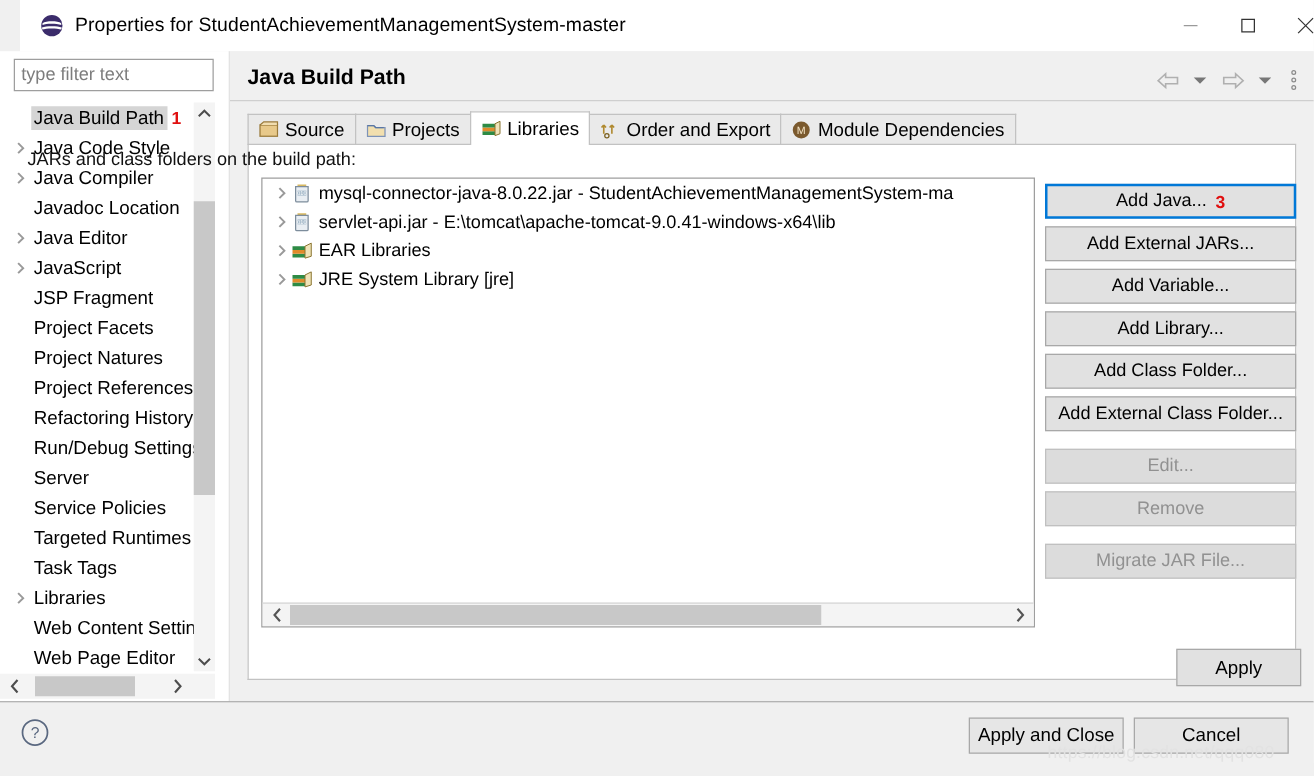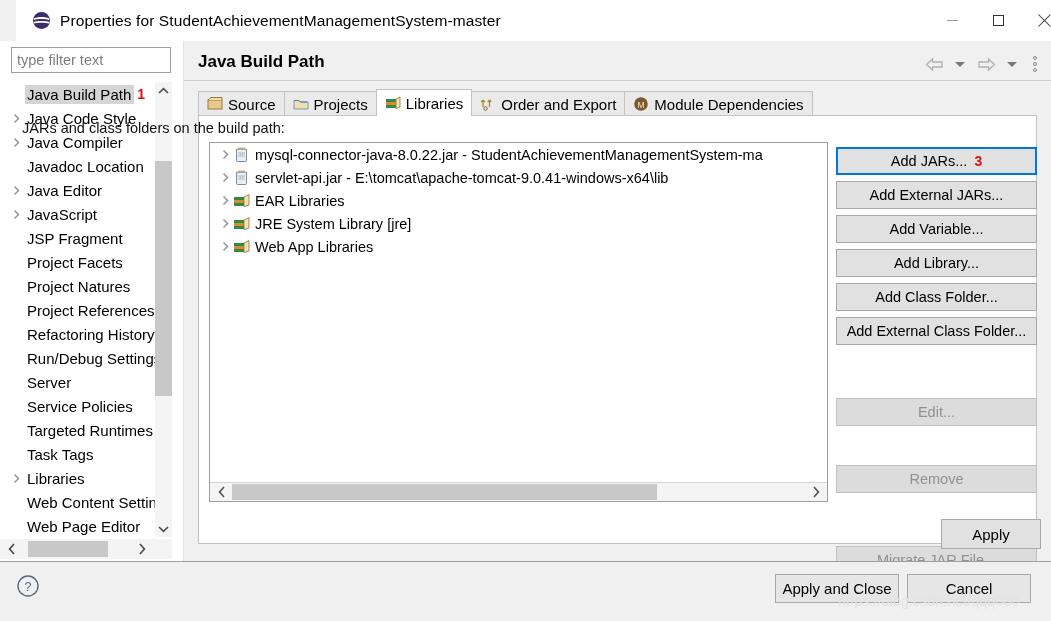--- a/index.html
+++ b/index.html
@@ -91,21 +91,21 @@
   .jar-hscroll .a-l{left:2px;}
   .jar-hscroll .a-r{right:2px;}
   .jar-hthumb{position:absolute;left:22px;top:1px;width:425px;height:16px;background:#c8c8c8;}
 
   
   .side-btns{position:absolute;left:836px;top:147px;width:201px;}
   .sbtn{width:201px;height:28px;box-sizing:border-box;background:#e1e1e1;border:1px solid #a8a8a8;
     font-family:"Liberation Sans",sans-serif;font-size:14.5px;color:#000;display:flex;align-items:center;
     justify-content:center;margin-bottom:6px;padding:0;cursor:default;}
   .sbtn.focus{border:2px solid #0078d7;background:#e1e1e1;}
-  .sbtn.disabled{color:#919191;background:#dcdcdc;border-color:#c0c0c0;margin-top:39px;}
+  .sbtn.disabled{color:#919191;background:#dcdcdc;border-color:#c0c0c0;}
   .sbtn .badge3{color:#e01010;font-weight:bold;margin-left:7px;font-size:14px;}
   .gap-sm{height:8px;}
 
   
   .apply-btn{position:absolute;left:941px;top:519px;width:100px;height:30px;box-sizing:border-box;
     background:#e1e1e1;border:1px solid #a8a8a8;font-family:"Liberation Sans",sans-serif;font-size:15px;color:#000;}
   .bottom-sep{position:absolute;left:0;top:561px;width:1051px;height:1px;background:#9e9e9e;}
   .bottom-bar{position:absolute;left:0;top:562px;width:1051px;height:59px;background:#f0f0f0;}
   .help-btn{position:absolute;left:16px;top:574px;width:24px;height:24px;}
   .btn-apply-close{position:absolute;left:775px;top:574px;width:124px;height:29px;box-sizing:border-box;
@@ -406,53 +406,39 @@
             </svg>
           </span>
           <span class="jar-icon"><svg width="17" height="17" viewBox="0 0 17 17">
               <rect x="1" y="11" width="10" height="3" fill="#2e8b45"></rect>
               <rect x="1" y="8" width="10" height="3" fill="#e08b2a"></rect>
               <rect x="1" y="5" width="10" height="3" fill="#2e8b45"></rect>
               <path d="M11 5 L16 2.5 L16 13 L11 14.5 Z" fill="#f0e3b8" stroke="#8a7430" stroke-width="0.8"></path>
             </svg></span>
           <span class="jar-text">JRE System Library [jre]</span>
         </div>
-        <div class="jar-row">
-          <span class="jar-arrow">
-            <svg width="9" height="11" viewBox="0 0 9 11">
-              <path d="M2.5 1.5 L6.5 5.5 L2.5 9.5" stroke="#9a9a9a" stroke-width="1.6" fill="none"></path>
-            </svg>
-          </span>
-          <span class="jar-icon"><svg width="17" height="17" viewBox="0 0 17 17">
-              <rect x="1" y="11" width="10" height="3" fill="#2e8b45"></rect>
-              <rect x="1" y="8" width="10" height="3" fill="#e08b2a"></rect>
-              <rect x="1" y="5" width="10" height="3" fill="#2e8b45"></rect>
-              <path d="M11 5 L16 2.5 L16 13 L11 14.5 Z" fill="#f0e3b8" stroke="#8a7430" stroke-width="0.8"></path>
-            </svg></span>
-          <span class="jar-text">Web App Libraries</span>
-        </div>
       </div>
     <div class="jar-hscroll">
       <div class="a-l">
         <svg width="8" height="12" viewBox="0 0 8 12">
             <path d="M6 1 L1.6 6 L6 11" stroke="#555" stroke-width="1.7" fill="none"></path>
           </svg>
       </div>
       <div class="jar-hthumb"></div>
       <div class="a-r">
         <svg width="8" height="12" viewBox="0 0 8 12">
             <path d="M2 1 L6.4 6 L2 11" stroke="#555" stroke-width="1.7" fill="none"></path>
           </svg>
       </div>
     </div>
   </div>
 
   <div class="side-btns" id="side-buttons">
       <button class="sbtn focus">
-        <span>Add JARs...</span>
+        <span>Add Java...</span>
         <span class="badge3">3</span>
       </button>
       <button class="sbtn">
         <span>Add External JARs...</span>
       </button>
       <button class="sbtn">
         <span>Add Variable...</span>
       </button>
       <button class="sbtn">
         <span>Add Library...</span>

